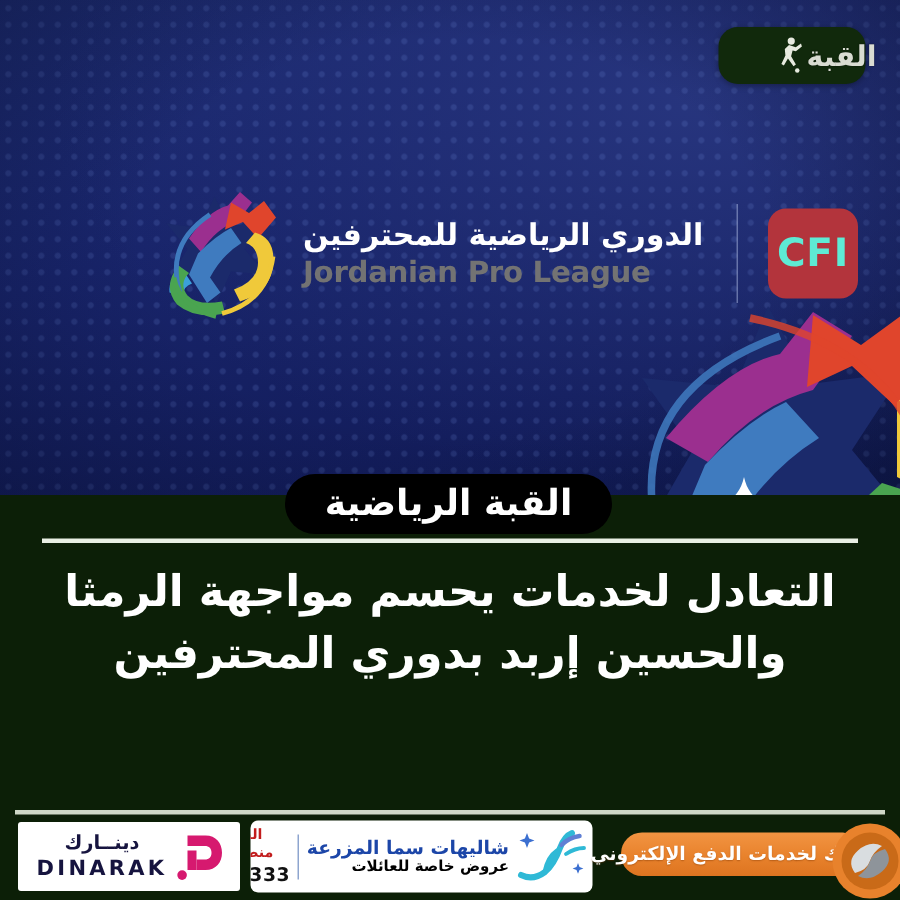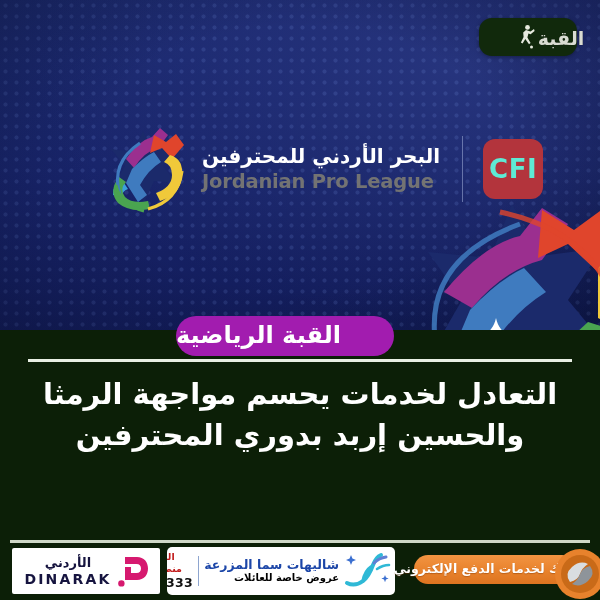--- a/index.html
+++ b/index.html
@@ -108,25 +108,25 @@
   }
 
   
   .lower {
     position:absolute; left:0; top:330px; width:600px; height:270px;
     background:#0c1f07;
   }
 
   
   .title-pill {
-    position:absolute; left:176px; top:316px;
+    position:absolute; left:190px; top:316px;
     width:218px; height:40px;
-    background:#a21caf;
+    background:#000000;
     border-radius:21px;
-    display:flex; align-items:center; justify-content:flex-end;
+    display:flex; align-items:center; justify-content:center;
     z-index:6;
   }
   .title-pill-text {
     color:#ffffff; font-size:24px; font-weight:bold;
     line-height:1; letter-spacing:0.3px;
     transform:translateY(-1px);
   }
 
   
   .rule-top {
@@ -271,21 +271,21 @@
       <path d="M18 55 Q8 60 9 70 L18 72 Q18 66 24 64 Z" fill="#3ba0db"></path>
 
       <path d="M15 52 Q4 66 14 78 Q26 88 46 84 L44 76 Q28 79 21 72 Q15 64 22 57 Z" fill="#4aa450"></path>
 
       <path d="M16 70 Q6 38 36 18" fill="none" stroke="#3f7bbf" stroke-width="3.2"></path>
       <path d="M44 84 Q74 76 78 46" fill="none" stroke="#f0c93a" stroke-width="3.2"></path>
       <path d="M40 86 Q16 80 12 60" fill="none" stroke="#4aa450" stroke-width="3"></path>
     </svg>
 
     <div class="league-text">
-      <div class="league-ar">البحر الأردني للمحترفين</div>
+      <div class="league-ar">الدوري الرياضية للمحترفين</div>
       <div class="league-en">Jordanian Pro League</div>
     </div>
 
     <div class="lockup-divider"></div>
 
     <div class="cfi-badge">
       <span class="cfi-text">CFI</span>
     </div>
   </div>
 
@@ -311,21 +311,21 @@
     <span class="headline-line">التعادل لخدمات يحسم مواجهة الرمثا</span>
     <span class="headline-line">والحسين إربد بدوري المحترفين</span>
   </div>
 
   <div class="rule-bottom"></div>
 
   <div class="sponsors">
 
     <div class="sp-dinarak">
       <div class="dinarak-words">
-        <span class="dinarak-ar">الأردني</span>
+        <span class="dinarak-ar">دينــارك</span>
         <span class="dinarak-en">DINARAK</span>
       </div>
       <svg class="dinarak-mark" viewBox="0 0 30 32">
         <path d="M7 2 L19 2 C26 2 30 7 30 13.5 C30 20 26 25 19 25 L13 25 L13 18 L18.5 18 C21.5 18 23 16.2 23 13.5 C23 10.8 21.5 9 18.5 9 L7 9 Z" fill="#d6196f"></path>
         <path d="M7 12 L13 12 L13 25 L7 25 Z" fill="#d6196f"></path>
         <circle cx="3.4" cy="28.4" r="3.2" fill="#d6196f"></circle>
       </svg>
     </div>
 
     <div class="sp-sama">

